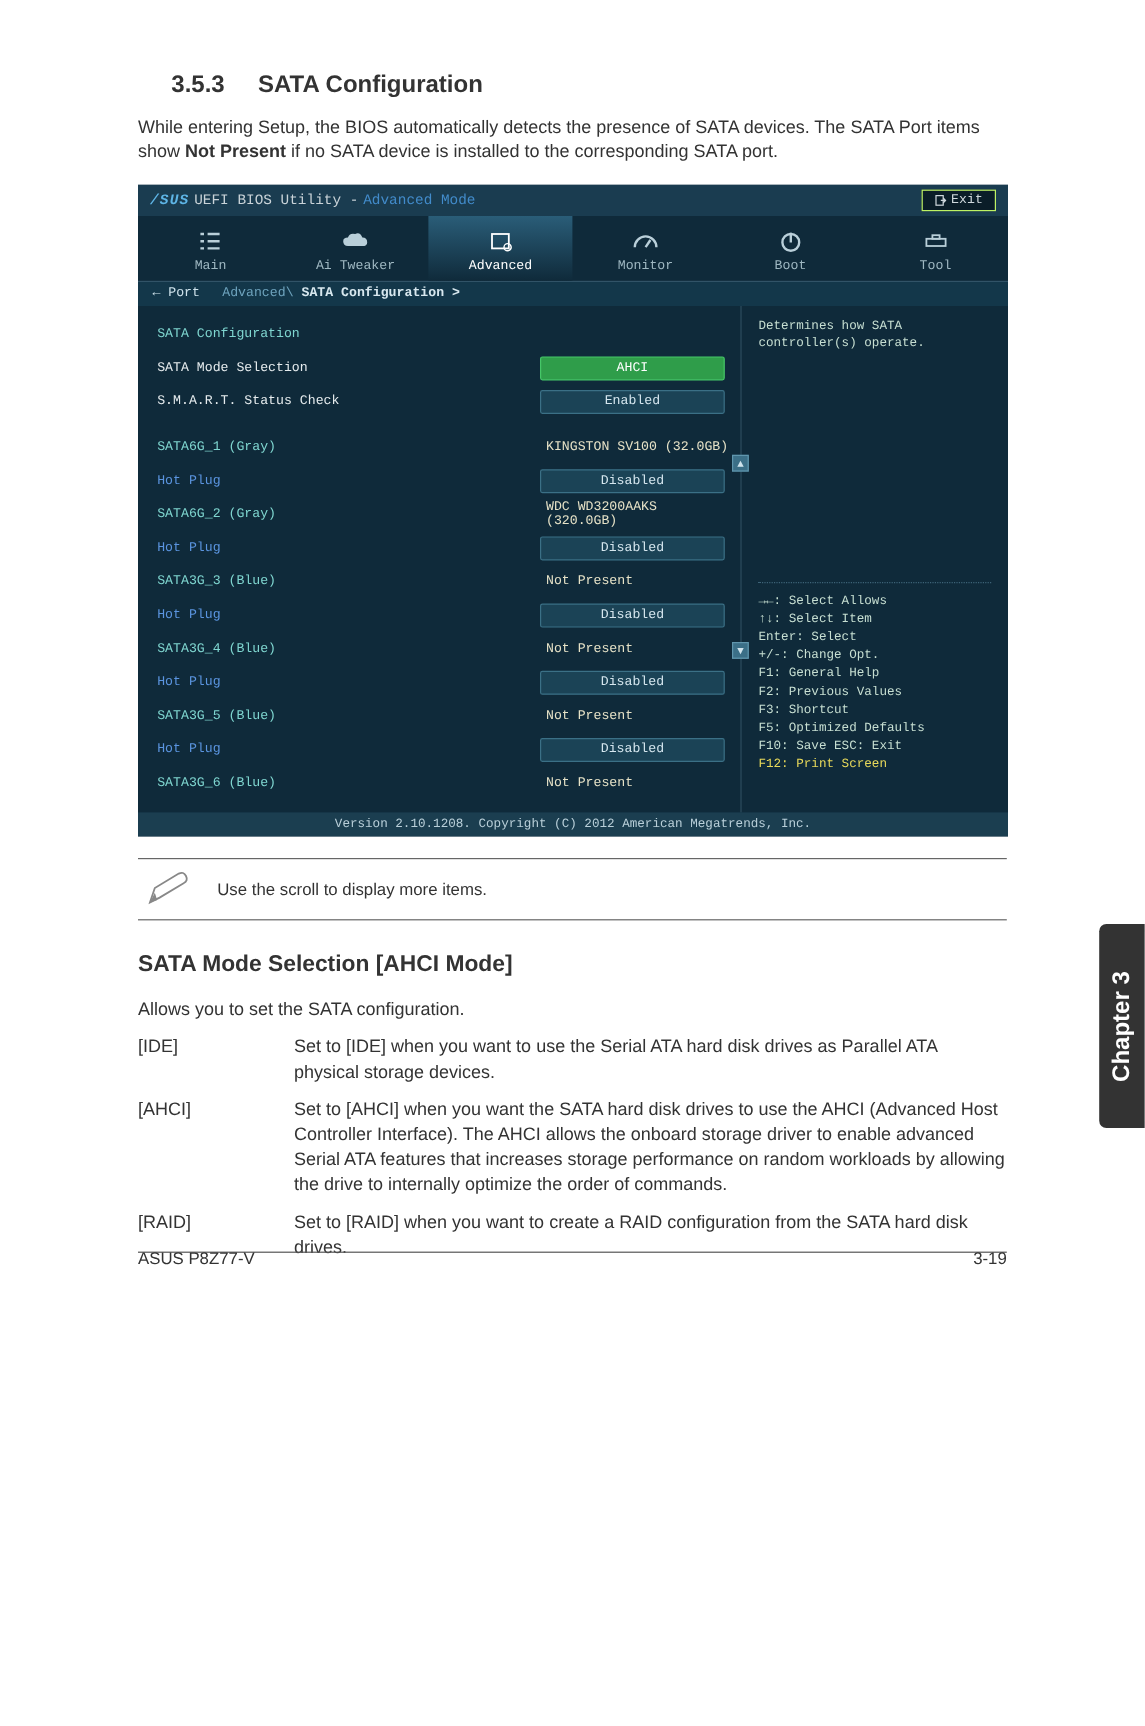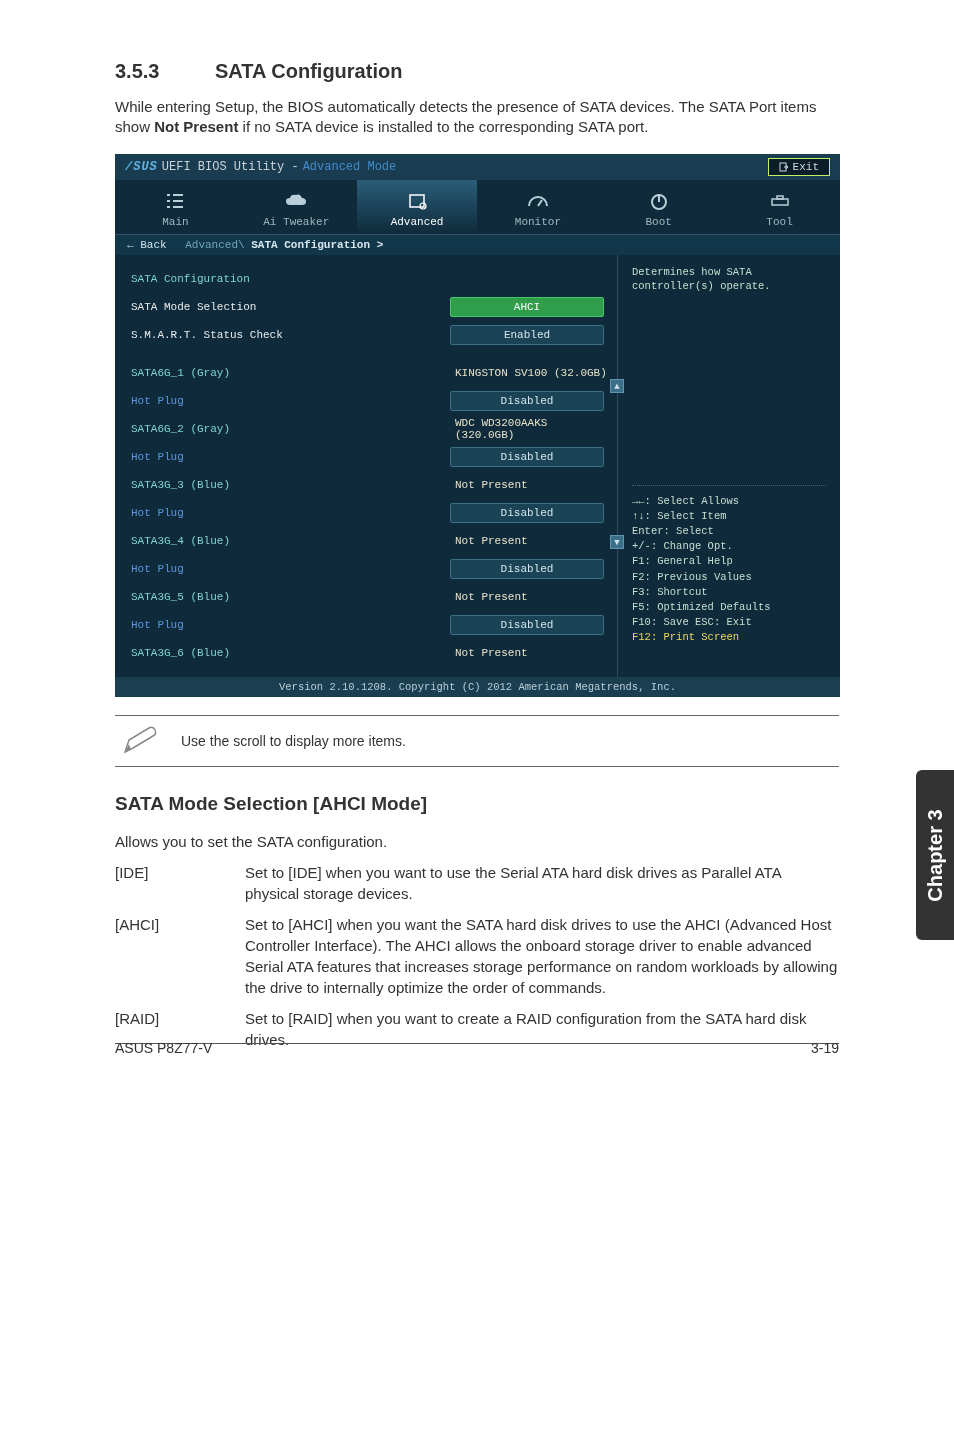--- a/index.html
+++ b/index.html
@@ -5,21 +5,21 @@
     * { margin: 0; padding: 0; box-sizing: border-box; }
     body {
       width: 954px;
       font-family: Arial, Helvetica, sans-serif;
       background: #fff;
       color: #333;
       padding: 60px 115px 40px 115px;
       position: relative;
     }
     .section-heading { font-size: 20px; font-weight: bold; margin-bottom: 14px; }
-    .section-heading .num { display: inline-block; width: 100px; }
+    .section-heading .num { display: inline-block; width: 100px; text-align: center; }
     .intro { font-size: 15px; line-height: 1.35; margin-bottom: 16px; }
     .intro b { font-weight: bold; }
 
     .bios { width: 725px; background: #0f2a3a; color: #bfe3d0; font-family: "Courier New", monospace; font-size: 11px; position: relative; }
     .bios-topbar { background: #1a3c50; display: flex; align-items: center; padding: 4px 10px; }
     .bios-logo { font-weight: bold; font-size: 12px; color: #fff; letter-spacing: 1px; }
     .bios-logo-slash { color: #5eb5e6; font-style: italic; }
     .bios-title1 { color: #c9d3d8; margin-left: 4px; font-size: 12px; }
     .bios-title2 { color: #428bca; margin-left: 4px; font-size: 12px; }
     .bios-exit { margin-left: auto; background: #0a1d28; color: #cfd8dc; padding: 2px 10px; border: 1px solid #bef264; font-size: 11px; display: flex; align-items: center; gap: 4px; }
@@ -149,21 +149,21 @@
           <svg width="22" height="16" viewBox="0 0 22 16">
             <rect x="3" y="6" width="16" height="6" fill="none" stroke="#b9cfd9" stroke-width="1.5"></rect>
             <rect x="8" y="3" width="6" height="3" fill="none" stroke="#b9cfd9" stroke-width="1.5"></rect>
           </svg>
         </div>
       <div>Tool</div>
     </div>
   </div>
 
   <div class="bios-breadcrumb">
-    <span class="back">← Back</span>
+    <span class="back">← Port</span>
     <span class="crumb"><span>Advanced\</span><strong> SATA Configuration &gt;</strong></span>
   </div>
 
   <div class="bios-body">
     <div class="bios-left">
       <div class="bios-row">
           <div class="bios-label teal">SATA Configuration</div>
         </div>
       <div id="rows-container">
           <div class="bios-row">

